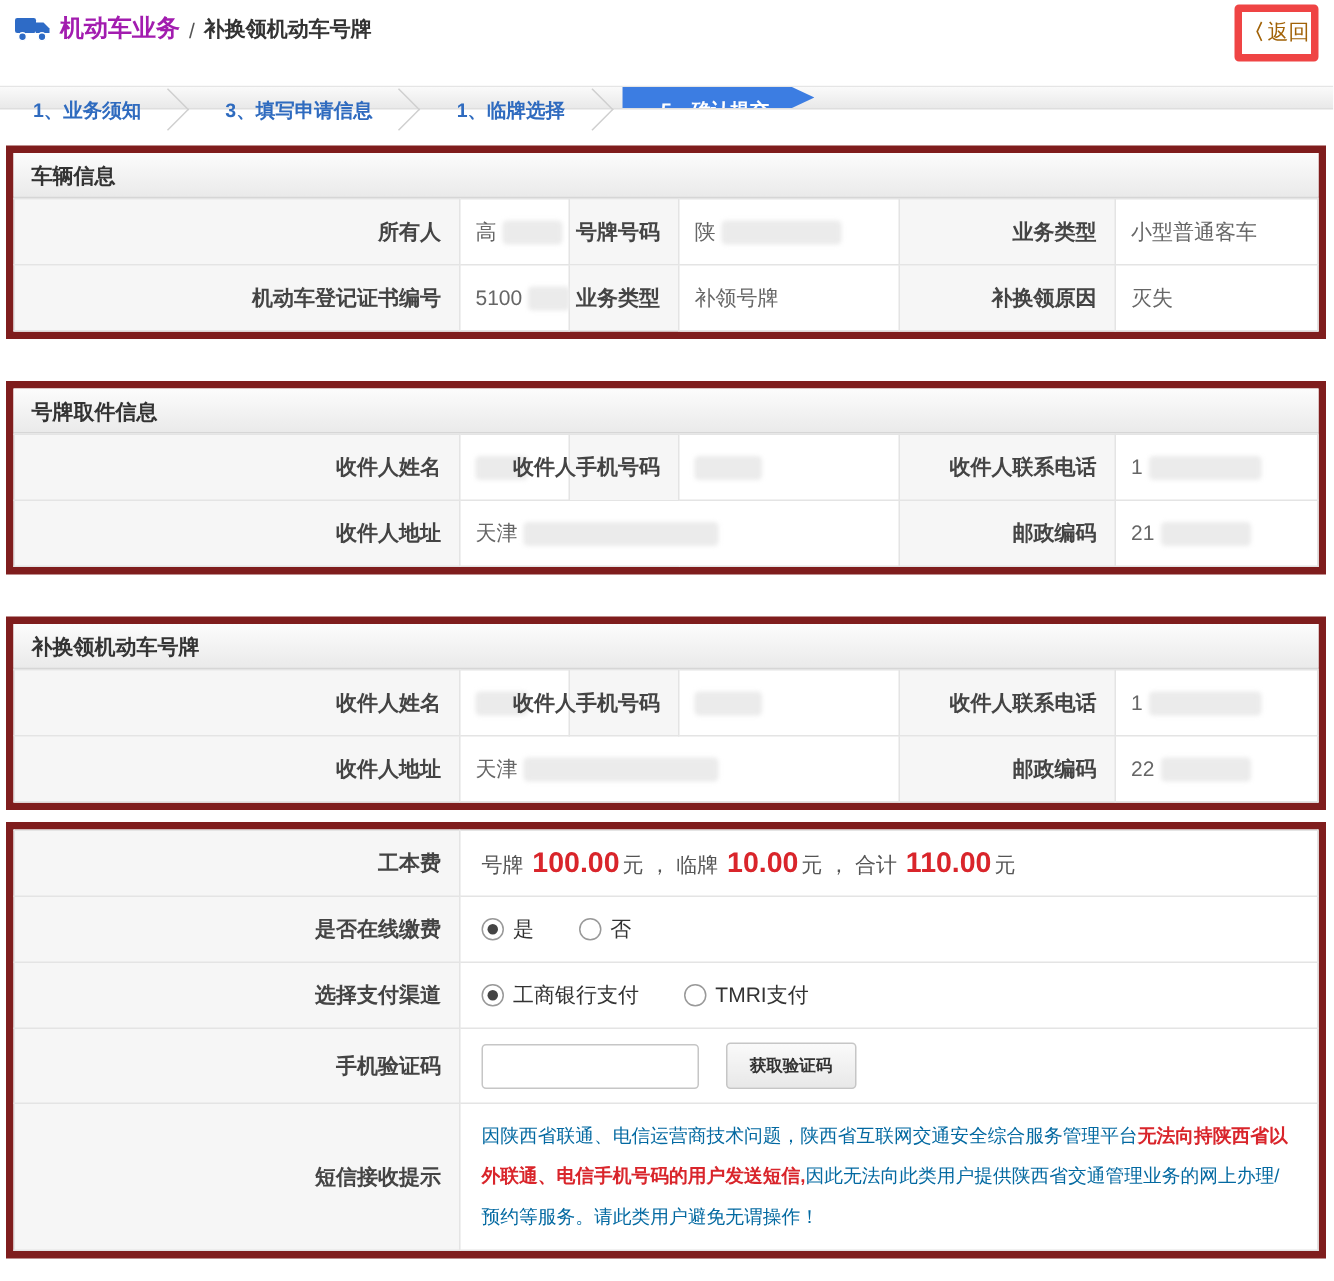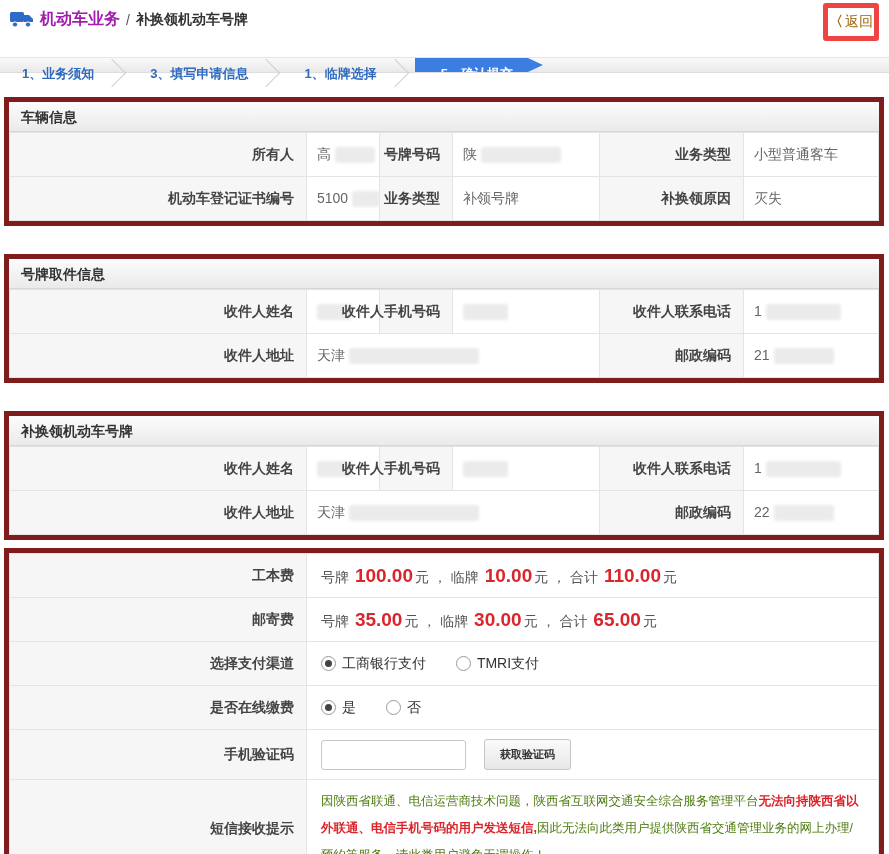--- a/index.html
+++ b/index.html
@@ -40,21 +40,21 @@
   
   td.feecell { background:#fff; padding-left:14px; color:#555; }
   .fee-num { color:#d9252b; font-weight:bold; font-size:19px; padding:0 2px; }
   .radio { display:inline-block; width:15px; height:15px; border:1px solid #999; border-radius:50%; background:#fff; vertical-align:-3px; margin-right:6px; }
   .radio.sel::after { content:''; display:block; width:7px; height:7px; background:#444; border-radius:50%; margin:3px; }
   .radio-label { color:#333; font-size:14px; margin-right:26px; }
   .code-input { width:145px; height:30px; border:1px solid #c6c6c6; border-radius:3px; margin-right:14px; vertical-align:middle; }
   .code-btn { height:31px; padding:0 15px; background:linear-gradient(#fafafa,#e8e8e8); border:1px solid #c6c6c6; border-radius:3px; font-size:11px; font-weight:bold; color:#333; cursor:pointer; vertical-align:middle; }
   td.noticecell { background:#fff; padding:8px 14px; white-space:normal; }
   .notice { font-size:12.5px; line-height:27px; }
-  .notice .tan { color:#4d7c0f;margin-top:16px; }
+  .notice .tan { color:#0369a1;margin-top:16px; }
   .notice .red { color:#d9252b; font-weight:bold; }
   tr.row-notice td { height:64px; }
   tr.row-sms td { height:50px; }
 </style>
 </head>
 <body>
 
 <div class="page">
 
   <div class="topbar">
@@ -188,37 +188,31 @@
           <col>
         </colgroup>
       <tbody>
           <tr>
         <td class="lbl">工本费</td>
         <td class="feecell">
           <span>号牌 </span><span class="fee-num">100.00</span><span>元 ， 临牌 </span><span class="fee-num">10.00</span><span>元 ， 合计 </span><span class="fee-num">110.00</span><span>元</span>
         </td>
       </tr>
       <tr>
-        <td class="lbl">邮寄费</td>
-        <td class="feecell">
-          <span>号牌 </span><span class="fee-num">35.00</span><span>元 ， 临牌 </span><span class="fee-num">30.00</span><span>元 ， 合计 </span><span class="fee-num">65.00</span><span>元</span>
+        <td class="lbl">是否在线缴费</td>
+        <td class="feecell">
+          <span class="radio sel"></span><span class="radio-label">是</span>
+          <span class="radio"></span><span class="radio-label">否</span>
         </td>
       </tr>
       <tr>
         <td class="lbl">选择支付渠道</td>
         <td class="feecell">
           <span class="radio sel"></span><span class="radio-label">工商银行支付</span>
           <span class="radio"></span><span class="radio-label">TMRI支付</span>
-        </td>
-      </tr>
-      <tr>
-        <td class="lbl">是否在线缴费</td>
-        <td class="feecell">
-          <span class="radio sel"></span><span class="radio-label">是</span>
-          <span class="radio"></span><span class="radio-label">否</span>
         </td>
       </tr>
       <tr class="row-sms">
         <td class="lbl">手机验证码</td>
         <td class="feecell">
           <input class="code-input" type="text" style="">
           <button class="code-btn">获取验证码</button>
         </td>
       </tr>
       <tr class="row-notice">

